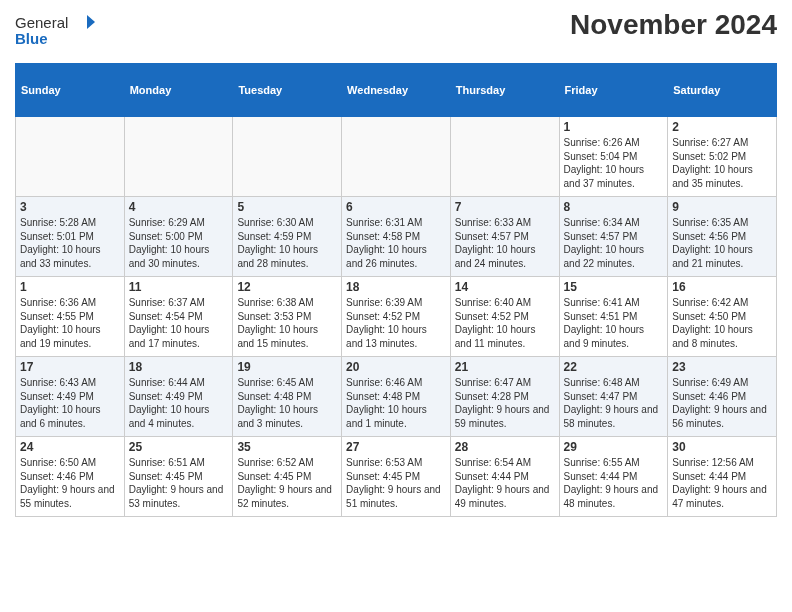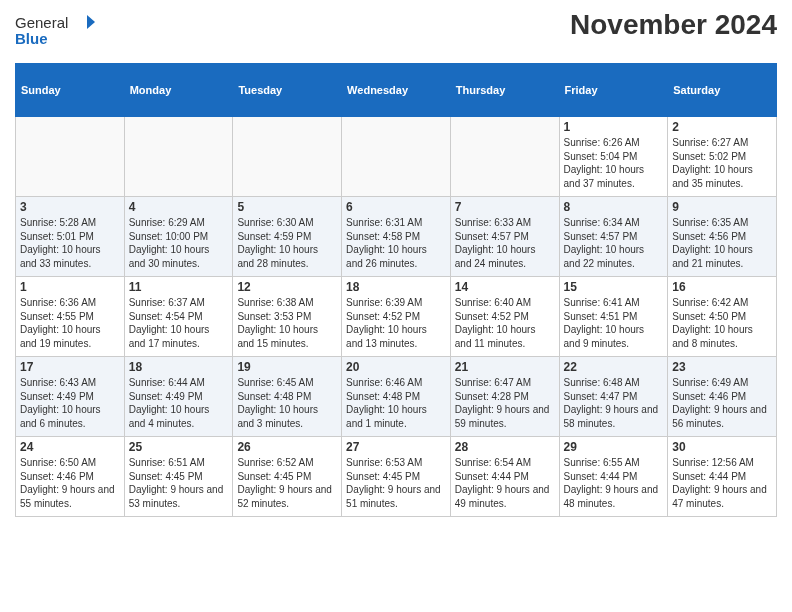--- a/index.html
+++ b/index.html
@@ -96,21 +96,21 @@
         <tr>
           <td class="even-row">
             <span class="day-num">3</span>
             <div class="day-info">Sunrise: 5:28 AM
 Sunset: 5:01 PM
 Daylight: 10 hours and 33 minutes.</div>
           </td>
           <td class="even-row">
             <span class="day-num">4</span>
             <div class="day-info">Sunrise: 6:29 AM
-Sunset: 10:00 PM
+Sunset: 5:00 PM
 Daylight: 10 hours and 30 minutes.</div>
           </td>
           <td class="even-row">
             <span class="day-num">5</span>
             <div class="day-info">Sunrise: 6:30 AM
 Sunset: 4:59 PM
 Daylight: 10 hours and 28 minutes.</div>
           </td>
           <td class="even-row">
             <span class="day-num">6</span>
@@ -232,21 +232,21 @@
 Sunset: 4:46 PM
 Daylight: 9 hours and 55 minutes.</div>
           </td>
           <td class="odd-row">
             <span class="day-num">25</span>
             <div class="day-info">Sunrise: 6:51 AM
 Sunset: 4:45 PM
 Daylight: 9 hours and 53 minutes.</div>
           </td>
           <td class="odd-row">
-            <span class="day-num">26</span>
+            <span class="day-num">35</span>
             <div class="day-info">Sunrise: 6:52 AM
 Sunset: 4:45 PM
 Daylight: 9 hours and 52 minutes.</div>
           </td>
           <td class="odd-row">
             <span class="day-num">27</span>
             <div class="day-info">Sunrise: 6:53 AM
 Sunset: 4:45 PM
 Daylight: 9 hours and 51 minutes.</div>
           </td>

